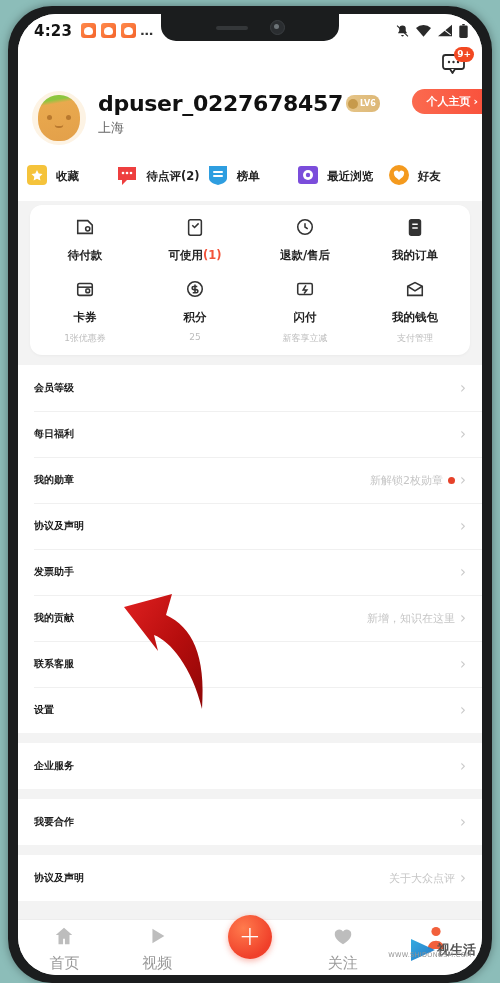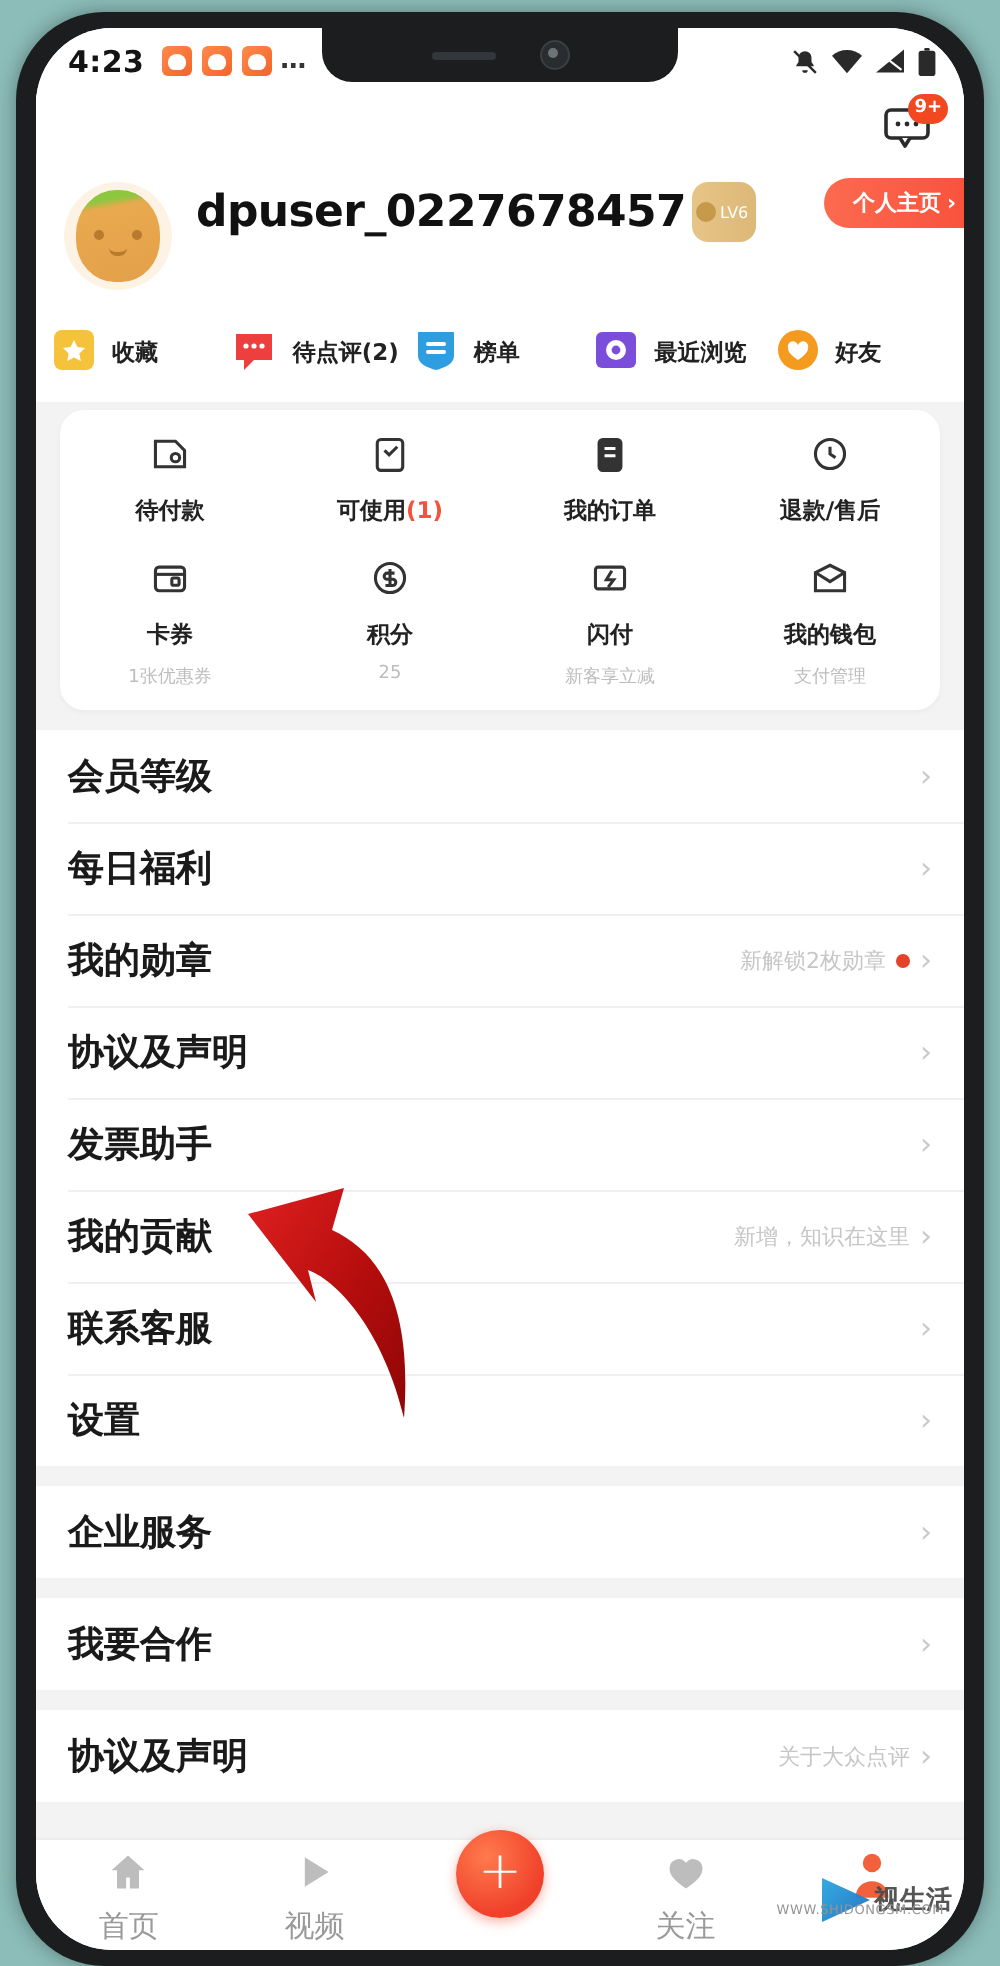--- a/index.html
+++ b/index.html
@@ -107,23 +107,23 @@
     width: 9px; height: 4px; border-bottom: 2px solid #b9792e; border-radius: 0 0 9px 9px;
   }
   .profile-texts { flex: 1; min-width: 0; }
   .uname-line { display: flex; align-items: center; gap: 3px; }
   .uname {
     font-size: 22px; font-weight: 700; color: #111;
     white-space: nowrap; letter-spacing: -.3px;
   }
   .level-badge {
     display: inline-flex; align-items: center; gap: 2px;
-    height: 30px; padding: 0 4px 0 2px; border-radius: 8px;
+    height: 17px; padding: 0 4px 0 2px; border-radius: 8px;
     background: linear-gradient(90deg,#e6c588,#ddb877);
-    color: #fff; font-size: 8px; font-weight: 400;
+    color: #fff; font-size: 8px; font-weight: 700;
   }
   .level-badge .lv-dot {
     width: 10px; height: 10px; border-radius: 50%;
     background: #c79a4b; display:inline-block;
   }
   .city { font-size: 13px; color: #666; margin-top: 3px; }
   .home-btn {
     position: absolute; right: -8px; top: 42px;
     background: linear-gradient(90deg,#fb6a4f,#f9503b);
     color: #fff; font-size: 11px; font-weight: 700;
@@ -154,21 +154,21 @@
 
   
   .list-group { background: #fff; margin-top: 10px; }
   .list-row {
     height: 46px; display: flex; align-items: center;
     padding: 0 16px; position: relative;
   }
   .list-row + .list-row::before {
     content:""; position:absolute; left:16px; right:0; top:0; height:1px; background:#f0f0f0;
   }
-  .lr-label { font-size: 18px; color: #1a1a1a; font-weight: 600; }
+  .lr-label { font-size: 10px; color: #1a1a1a; font-weight: 600; }
   .lr-right { margin-left: auto; display: flex; align-items: center; gap: 5px; }
   .lr-hint { font-size: 11px; color: #c6c6c6; }
   .red-dot { width: 7px; height: 7px; border-radius: 50%; background: #e6422a; }
   .chev { color: #c9c9c9; font-size: 15px; line-height: 1; }
 
   
   .bottom-nav {
     height: 56px; background: #fff; display: flex; align-items: flex-start;
     border-top: 1px solid #ededed; position: relative; padding-top: 5px;
   }
@@ -272,20 +272,21 @@
             </div>
           </div>
           <div class="profile-texts">
             <div class="uname-line">
               <span class="uname">dpuser_0227678457</span>
               <span class="level-badge">
                 <span class="lv-dot"></span>
                 <span>LV6</span>
               </span>
             </div>
+            <div class="city">上海</div>
           </div>
         </div>
 
         <div class="home-btn">
           <span>个人主页</span>
           <span>›</span>
         </div>
       </div>
 
       <div class="quick-row">
@@ -360,37 +361,37 @@
                   <path d="M8 9l2.5 2.5L15 7"></path>
                 </svg>
             </span>
             <span class="o-label">
               <span>可使用</span><span class="cnt">(1)</span>
             </span>
           </div>
           <div class="order-item">
             <span>
               <svg width="20" height="20" viewBox="0 0 22 22" fill="none" stroke="#333" stroke-width="1.7">
+                  <circle cx="11" cy="11" r="8"></circle>
+                  <path d="M11 7v4l3 2"></path>
+                </svg>
+            </span>
+            <span class="o-label">
+              <span>退款/售后</span><span class="cnt"></span>
+            </span>
+          </div>
+          <div class="order-item">
+            <span>
+              <svg width="20" height="20" viewBox="0 0 22 22" fill="none" stroke="#333" stroke-width="1.7">
                   <rect x="5" y="3" width="12" height="17" rx="2" fill="#333"></rect>
                   <path d="M8 8h6M8 12h6" stroke="#fff"></path>
                 </svg>
             </span>
             <span class="o-label">
               <span>我的订单</span><span class="cnt"></span>
-            </span>
-          </div>
-          <div class="order-item">
-            <span>
-              <svg width="20" height="20" viewBox="0 0 22 22" fill="none" stroke="#333" stroke-width="1.7">
-                  <circle cx="11" cy="11" r="8"></circle>
-                  <path d="M11 7v4l3 2"></path>
-                </svg>
-            </span>
-            <span class="o-label">
-              <span>退款/售后</span><span class="cnt"></span>
             </span>
           </div>
         </div>
 
         <div class="order-grid second">
           <div class="order-item">
             <span>
               <svg width="20" height="20" viewBox="0 0 22 22" fill="none" stroke="#333" stroke-width="1.7">
                   <rect x="3" y="5" width="16" height="13" rx="2"></rect>
                   <path d="M3 9h16"></path>

